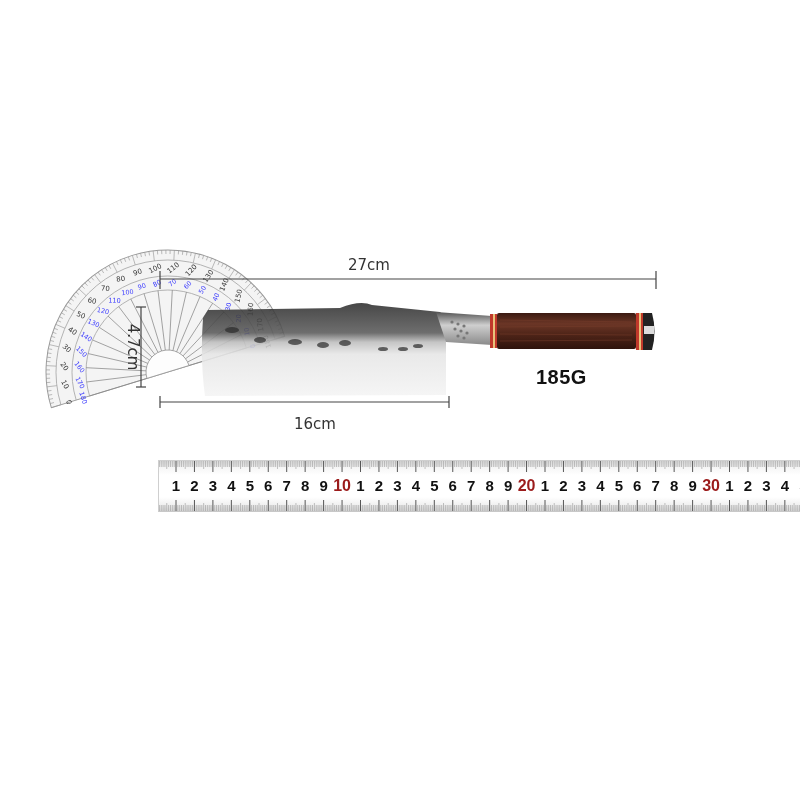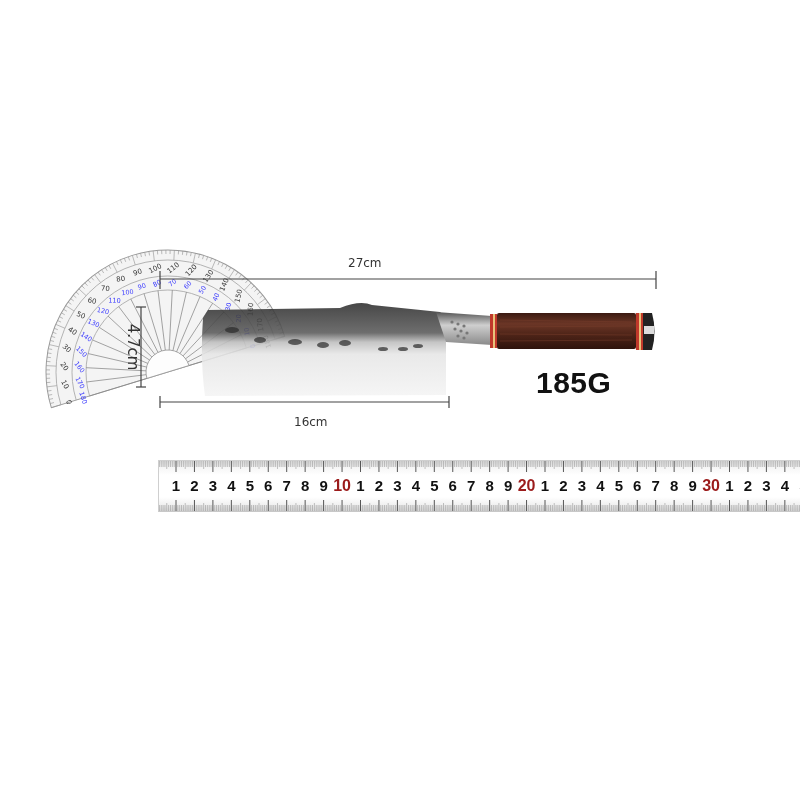--- a/index.html
+++ b/index.html
@@ -1,18 +1,18 @@
 <!DOCTYPE html>
 <html><head>
 <meta charset="utf-8">
 <style>
   html, body { margin: 0; padding: 0; background: #ffffff; }
   body { width: 800px; height: 800px; position: relative; overflow: hidden; font-family: "DejaVu Sans", sans-serif; }
-  .dim-label { position: absolute; font-size: 12px; color: #333; font-family: "DejaVu Sans", sans-serif; }
-  .weight { position: absolute; left: 536px; top: 366px; font-size: 30px; font-weight: bold; color: #111; font-family: "Liberation Sans", sans-serif; letter-spacing: 0.5px; }
+  .dim-label { position: absolute; font-size: 15px; color: #333; font-family: "DejaVu Sans", sans-serif; }
+  .weight { position: absolute; left: 536px; top: 366px; font-size: 20px; font-weight: bold; color: #111; font-family: "Liberation Sans", sans-serif; letter-spacing: 0.5px; }
   .ruler { position: absolute; left: 158px; top: 460px; width: 642px; height: 50px; background: linear-gradient(#e2e2e2 0, #f6f6f6 7px, #ffffff 14px, #ffffff 36px, #f2f2f2 43px, #dcdcdc 50px); border-top: 1px solid #cfcfcf; border-bottom: 1px solid #c8c8c8; border-left: 1px solid #cfcfcf; }
   .ruler-num { position: absolute; top: 16px; font-size: 15px; font-weight: bold; color: #111; font-family: "Liberation Sans", sans-serif; transform: translateX(-50%); }
   .ruler-num.major { color: #9b1b1b; font-size: 16px; }
   svg { position: absolute; left: 0; top: 0; }
 </style>
 </head>
 <body>
 
 <svg width="800" height="800" viewBox="0 0 800 800">
   <g id="protractor-g" transform="translate(168,372) rotate(-17)">

